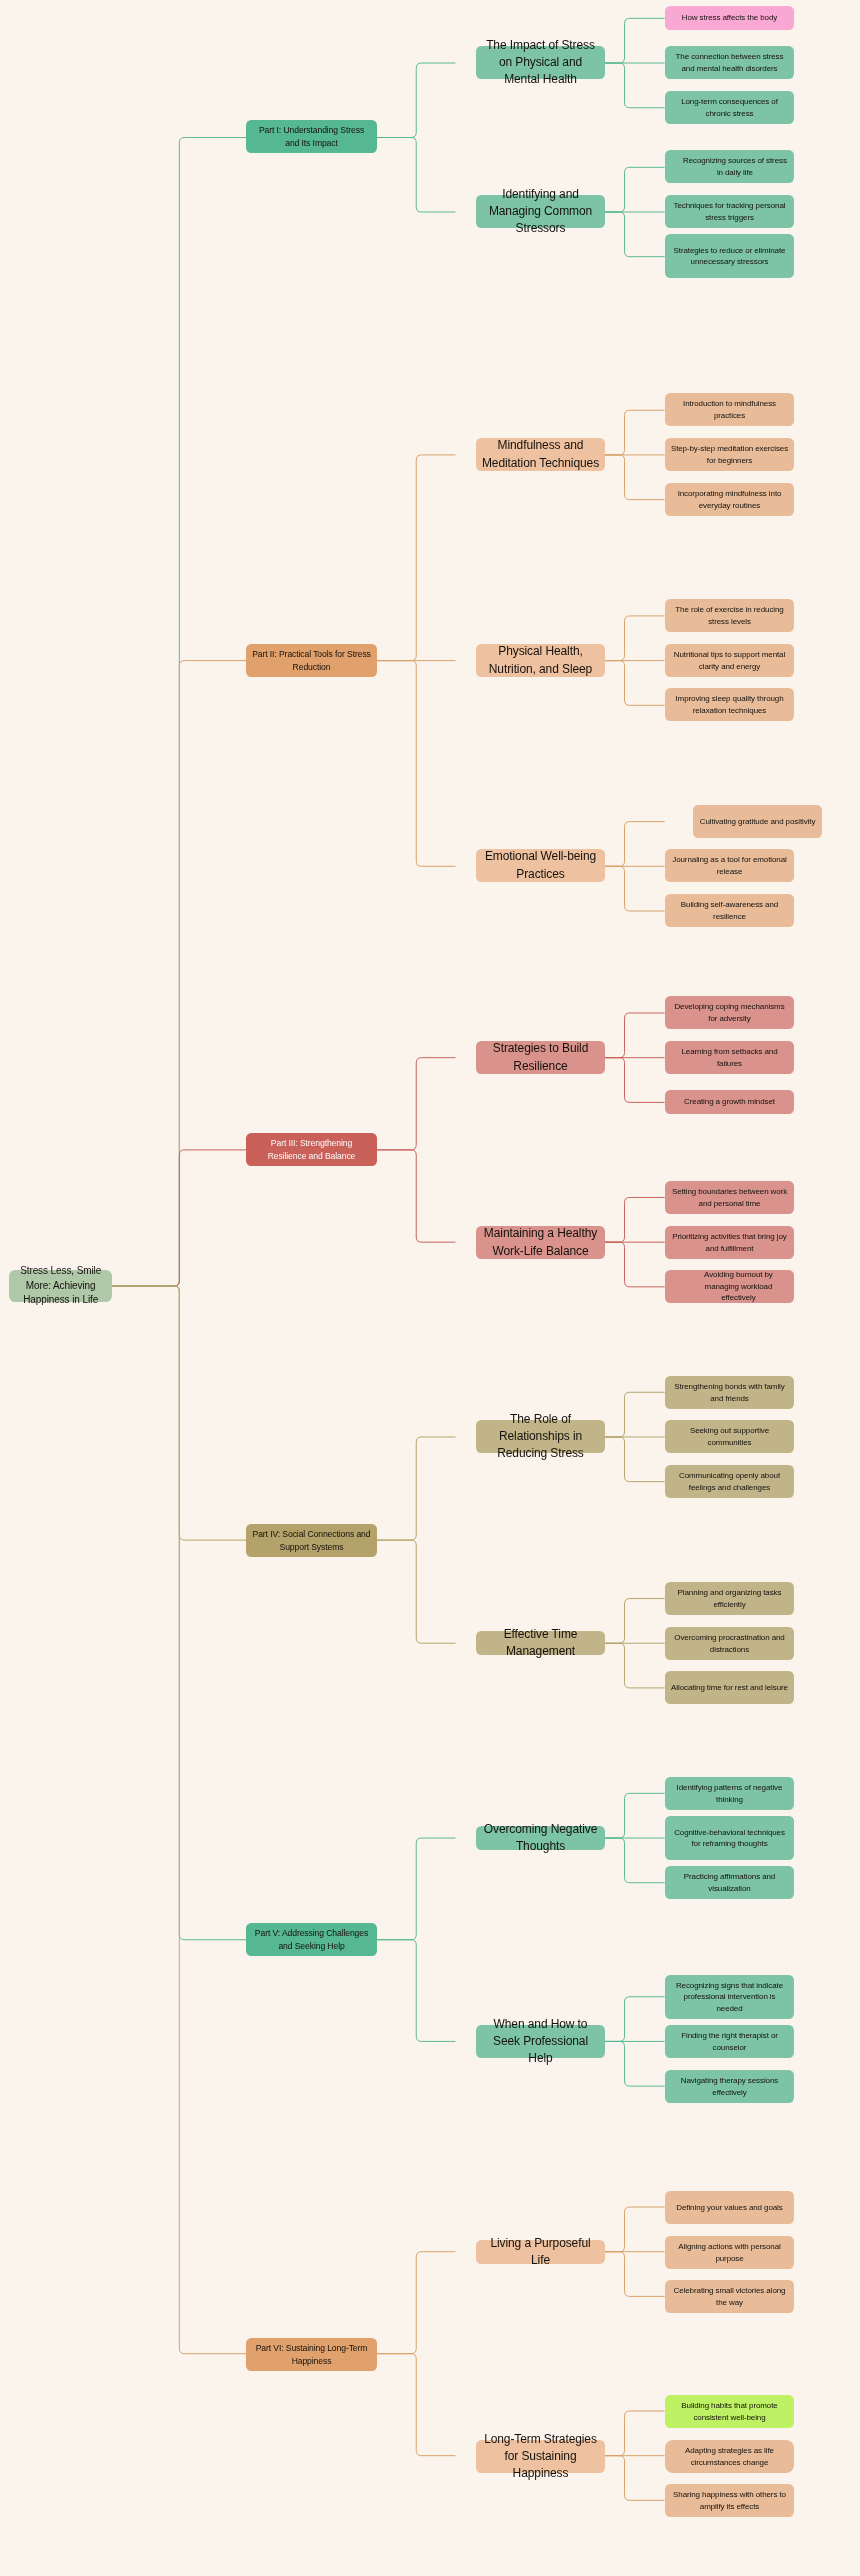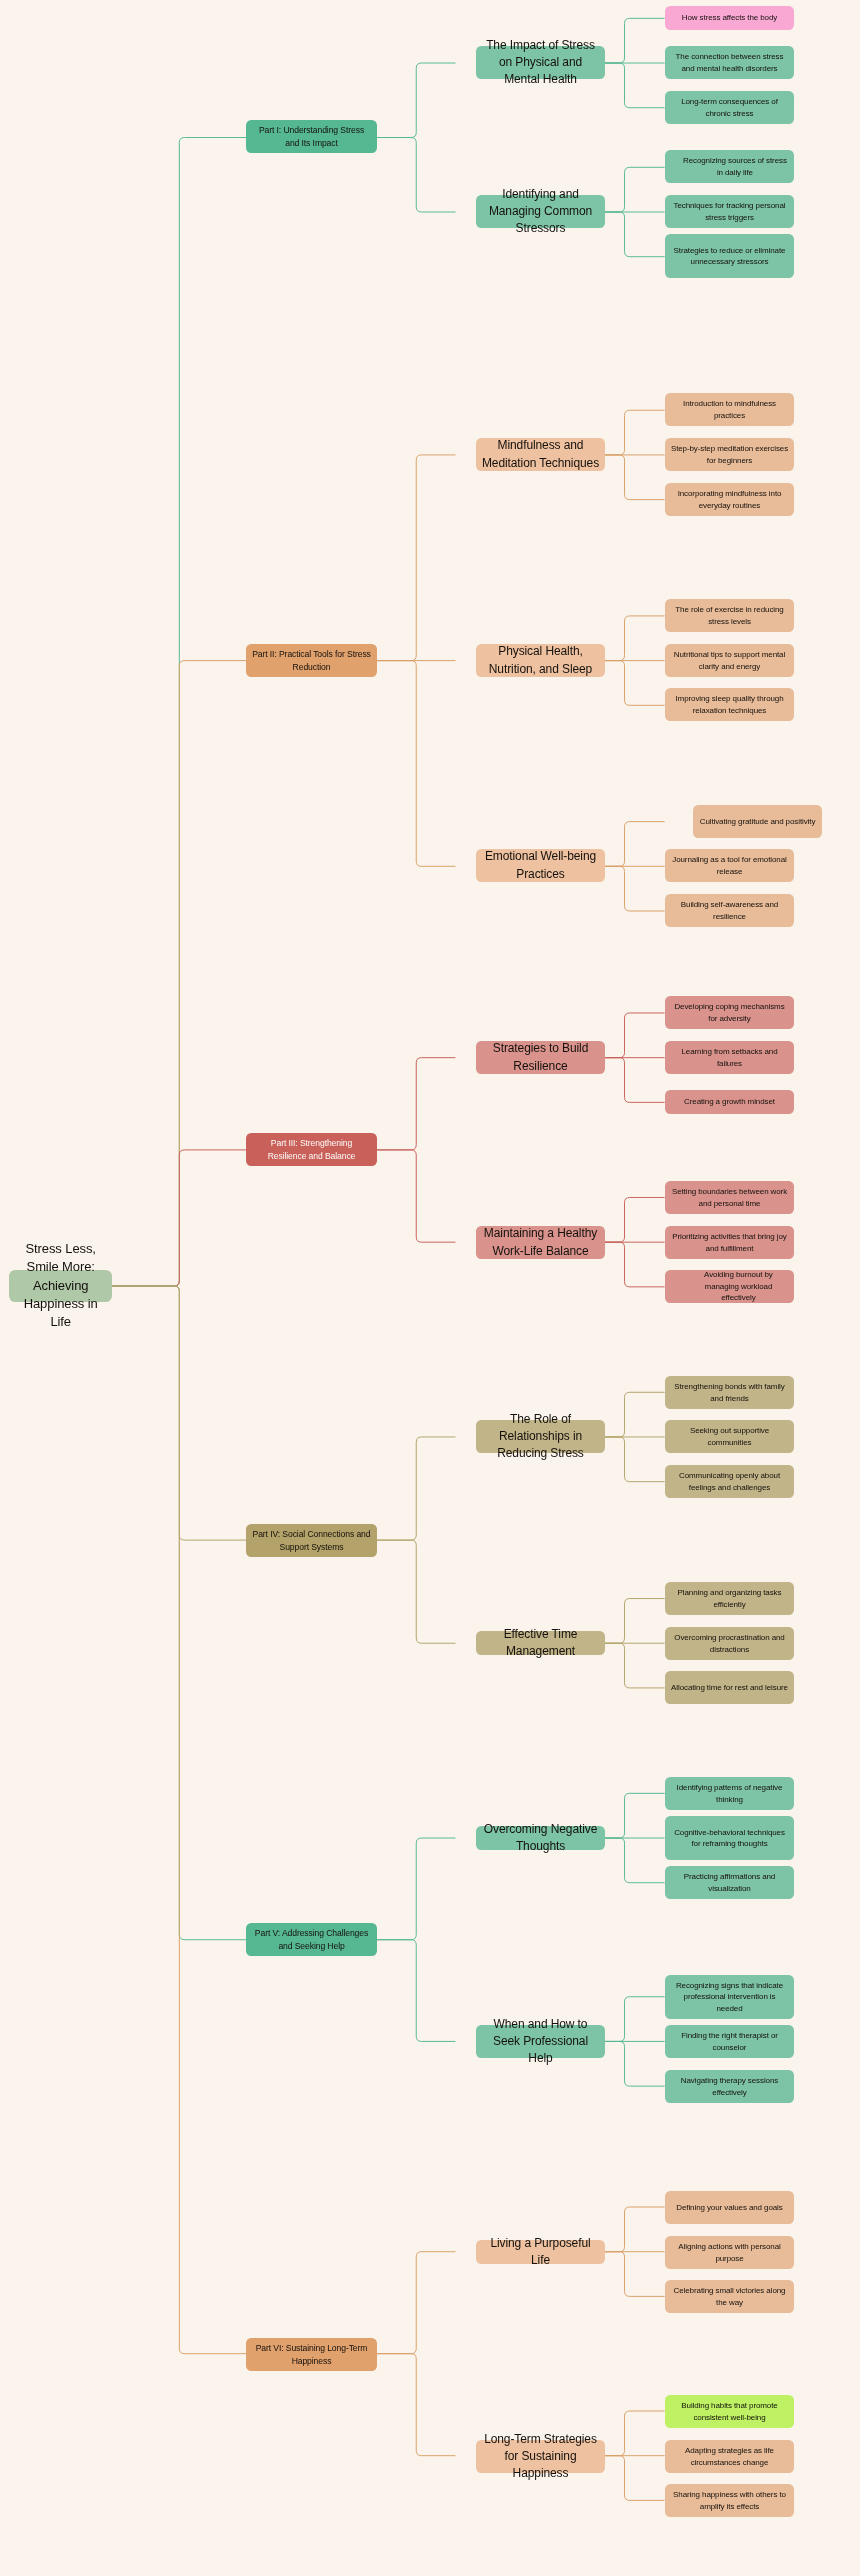--- a/index.html
+++ b/index.html
@@ -31,21 +31,21 @@
     justify-content: center;
     text-align: center;
     border-radius: 5.2px;
     padding: 2.3px 5.2px;
     line-height: 1.42;
     color: #15110d;
     letter-spacing: -0.1px;
     word-break: normal;
   }
   .node.root {
-    font-size: 13px;
+    font-size: 10px;
     border-radius: 6.3px;
   }
   .node.lvl1 {
     font-size: 8.6px;
   }
   .node.lvl2 {
     font-size: 12px;
     margin-left: 20px;
   }
   .node.lvl3 {
@@ -273,21 +273,21 @@
       </div>
       <div class="node lvl3" style="left: 665px; top: 2280px; width: 129px; height: 33px; background: rgb(232, 188, 153);">
         <span>Celebrating small victories along the way</span>
       </div>
       <div class="node lvl2" style="left: 456px; top: 2240px; width: 129px; height: 24px; background: rgb(238, 194, 160);">
         <span>Living a Purposeful Life</span>
       </div>
       <div class="node lvl3" style="left: 665px; top: 2395px; width: 129px; height: 33px; background: #bef264;">
         <span>Building habits that promote consistent well-being</span>
       </div>
-      <div class="node lvl3" style="left: 665px; top: 2440px; width: 129px; height: 33px; background: rgb(232, 188, 153);">
+      <div class="node lvl3" style="left: 665px; top: 2440px; width: 129px; height: 33px; background: rgb(232, 188, 153); border-radius: 8px;">
         <span>Adapting strategies as life circumstances change</span>
       </div>
       <div class="node lvl3" style="left: 665px; top: 2484px; width: 129px; height: 33px; background: rgb(232, 188, 153);">
         <span>Sharing happiness with others to amplify its effects</span>
       </div>
       <div class="node lvl2" style="left: 456px; top: 2440px; width: 129px; height: 33px; background: rgb(238, 194, 160);">
         <span>Long-Term Strategies for Sustaining Happiness</span>
       </div>
       <div class="node lvl1" style="left: 246px; top: 2338px; width: 131px; height: 33px; background: rgb(224, 161, 109);">
         <span>Part VI: Sustaining Long-Term Happiness</span>

